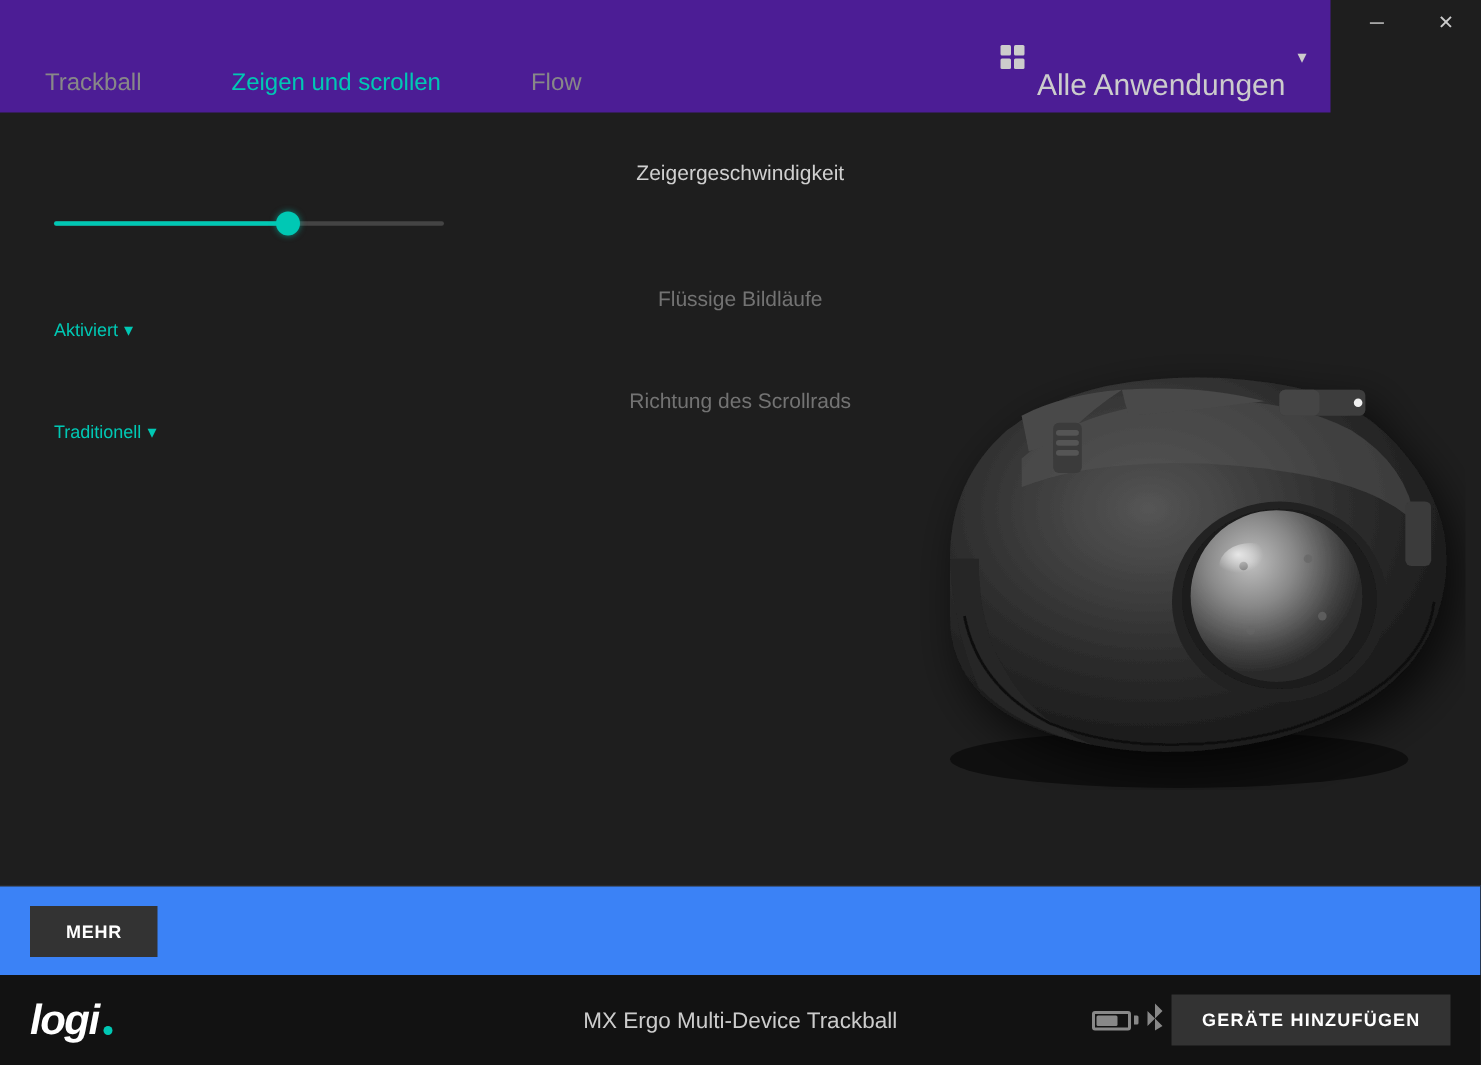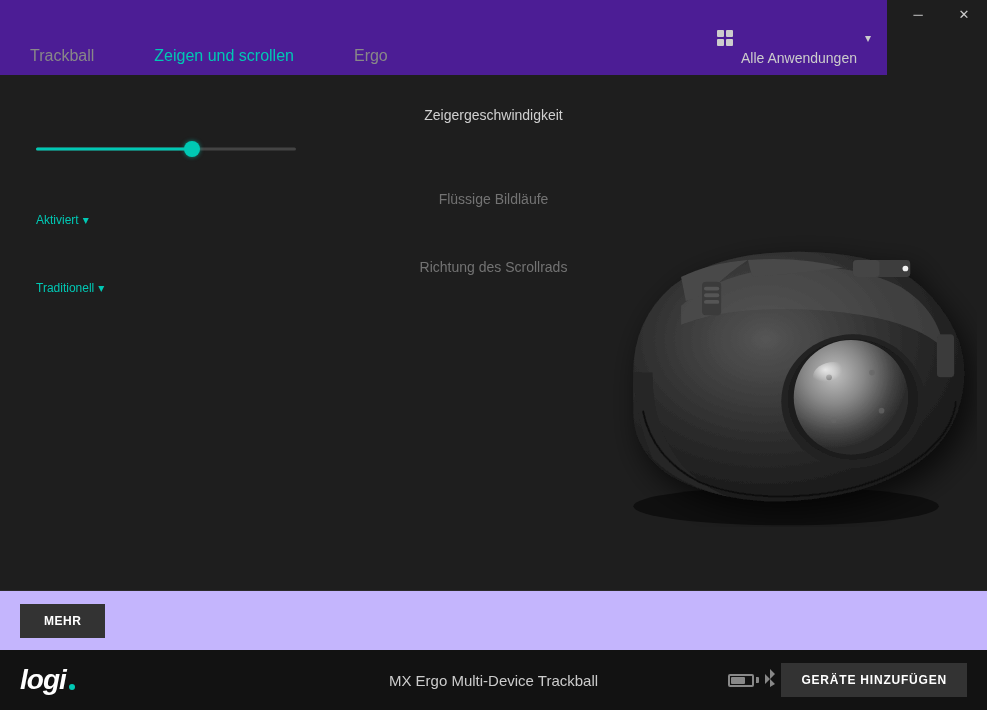--- a/index.html
+++ b/index.html
@@ -62,21 +62,21 @@
       display: grid;
       grid-template-columns: 1fr 1fr;
       gap: 2px;
       width: 16px;
       height: 16px;
     }
     .grid-icon span {
       background: #ccc;
       border-radius: 1px;
     }
-    .app-selector-label { color: #ccc; font-size: 14px; margin-top: 40px; }
+    .app-selector-label { color: #ccc; font-size: 20px; margin-top: 40px; }
     .chevron-down { font-size: 12px; color: #ccc; }
 
     
     .main-content {
       position: absolute;
       top: 75px;
       left: 0;
       right: 0;
       bottom: 60px;
       background: #1e1e1e;
@@ -288,21 +288,21 @@
 <body>
 
 <div class="window-controls">
   <button class="wc-btn">─</button>
   <button class="wc-btn close-btn">✕</button>
 </div>
 
 <div class="tab-bar">
   <div class="tab">Trackball</div>
   <div class="tab active">Zeigen und scrollen</div>
-  <div class="tab">Ergo</div>
+  <div class="tab">Flow</div>
 
   <div class="app-selector" style="position:absolute;right:0;top:0;height:75px;">
     <div class="grid-icon">
       <span></span>
         <span></span>
         <span></span>
         <span></span>
     </div>
     <span class="app-selector-label">Alle Anwendungen</span>
     <span class="chevron-down">▾</span>
@@ -400,21 +400,21 @@
 
       <ellipse cx="290" cy="185" rx="22" ry="16" fill="url(#ballShine)"></ellipse>
 
       <path d="M 90 220 Q 100 270 150 295 Q 200 315 270 308 Q 340 300 385 265 Q 415 240 418 210" fill="none" stroke="#111" stroke-width="2"></path>
 
       <rect x="398" y="140" width="18" height="45" rx="4" fill="#3a3a3a"></rect>
     </g>
   </svg>
 </div>
 
-<div style="position:absolute;bottom:60px;left:0;right:0;height:60px;background:#c4b5fd;display:flex;align-items:center;padding:0 20px;gap:16px;border-top:1px solid #2a2a2a;">
+<div style="position:absolute;bottom:60px;left:0;right:0;height:60px;background:#3b82f6;display:flex;align-items:center;padding:0 20px;gap:16px;border-top:1px solid #2a2a2a;">
   <button class="bottom-btn">MEHR</button>
 </div>
 
 <div class="status-bar">
 
   <div class="logi-logo">
     <span class="logi-logo-text">logi</span>
     <div class="logi-dot"></div>
   </div>
 

